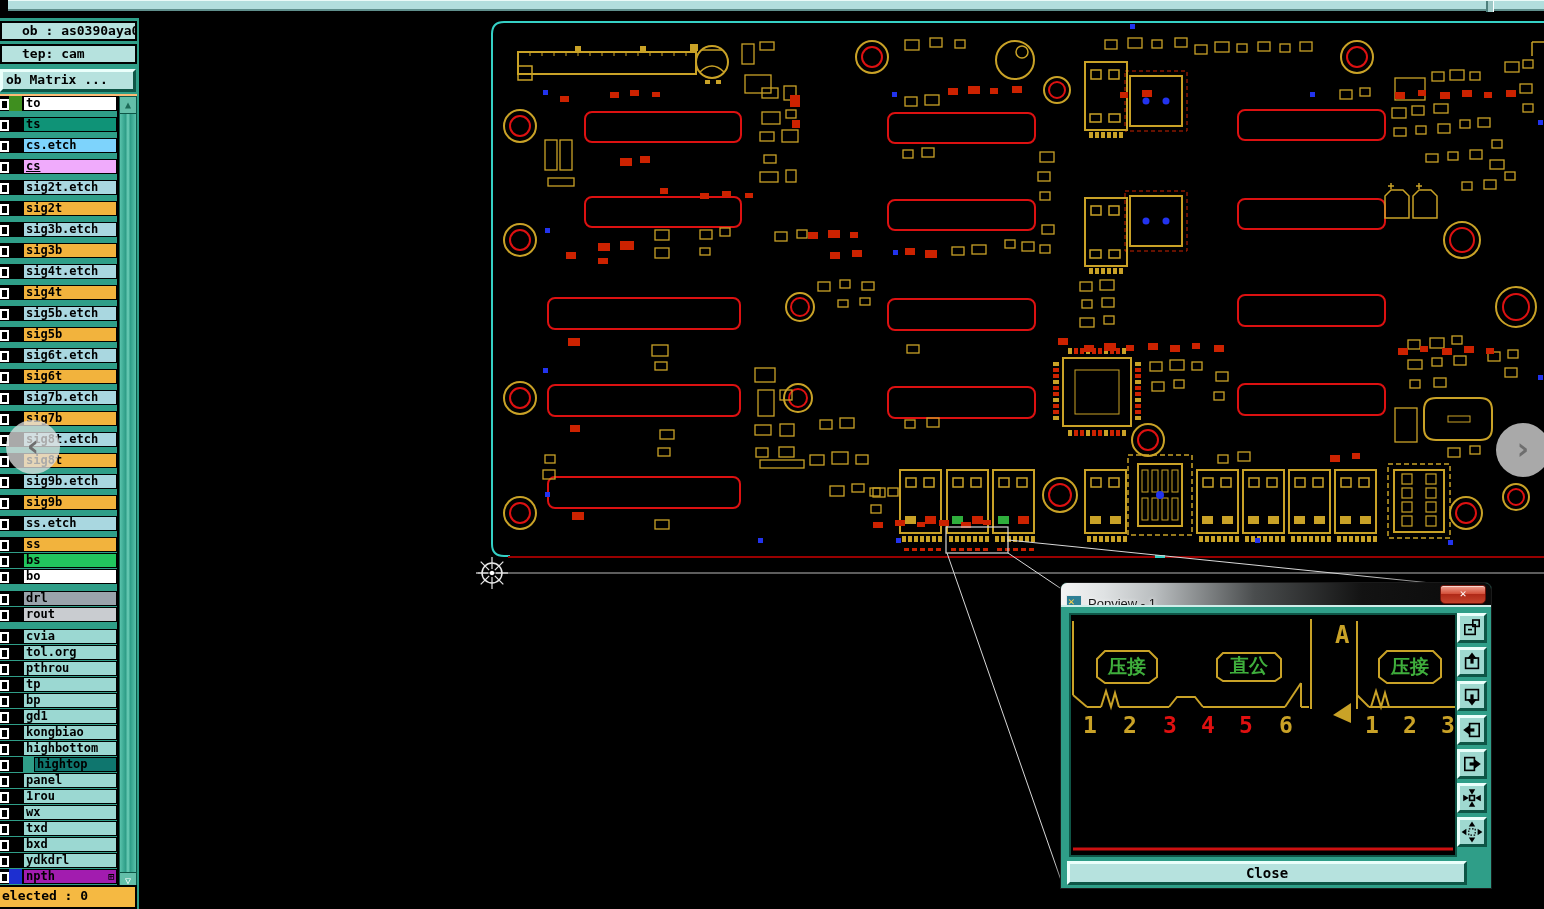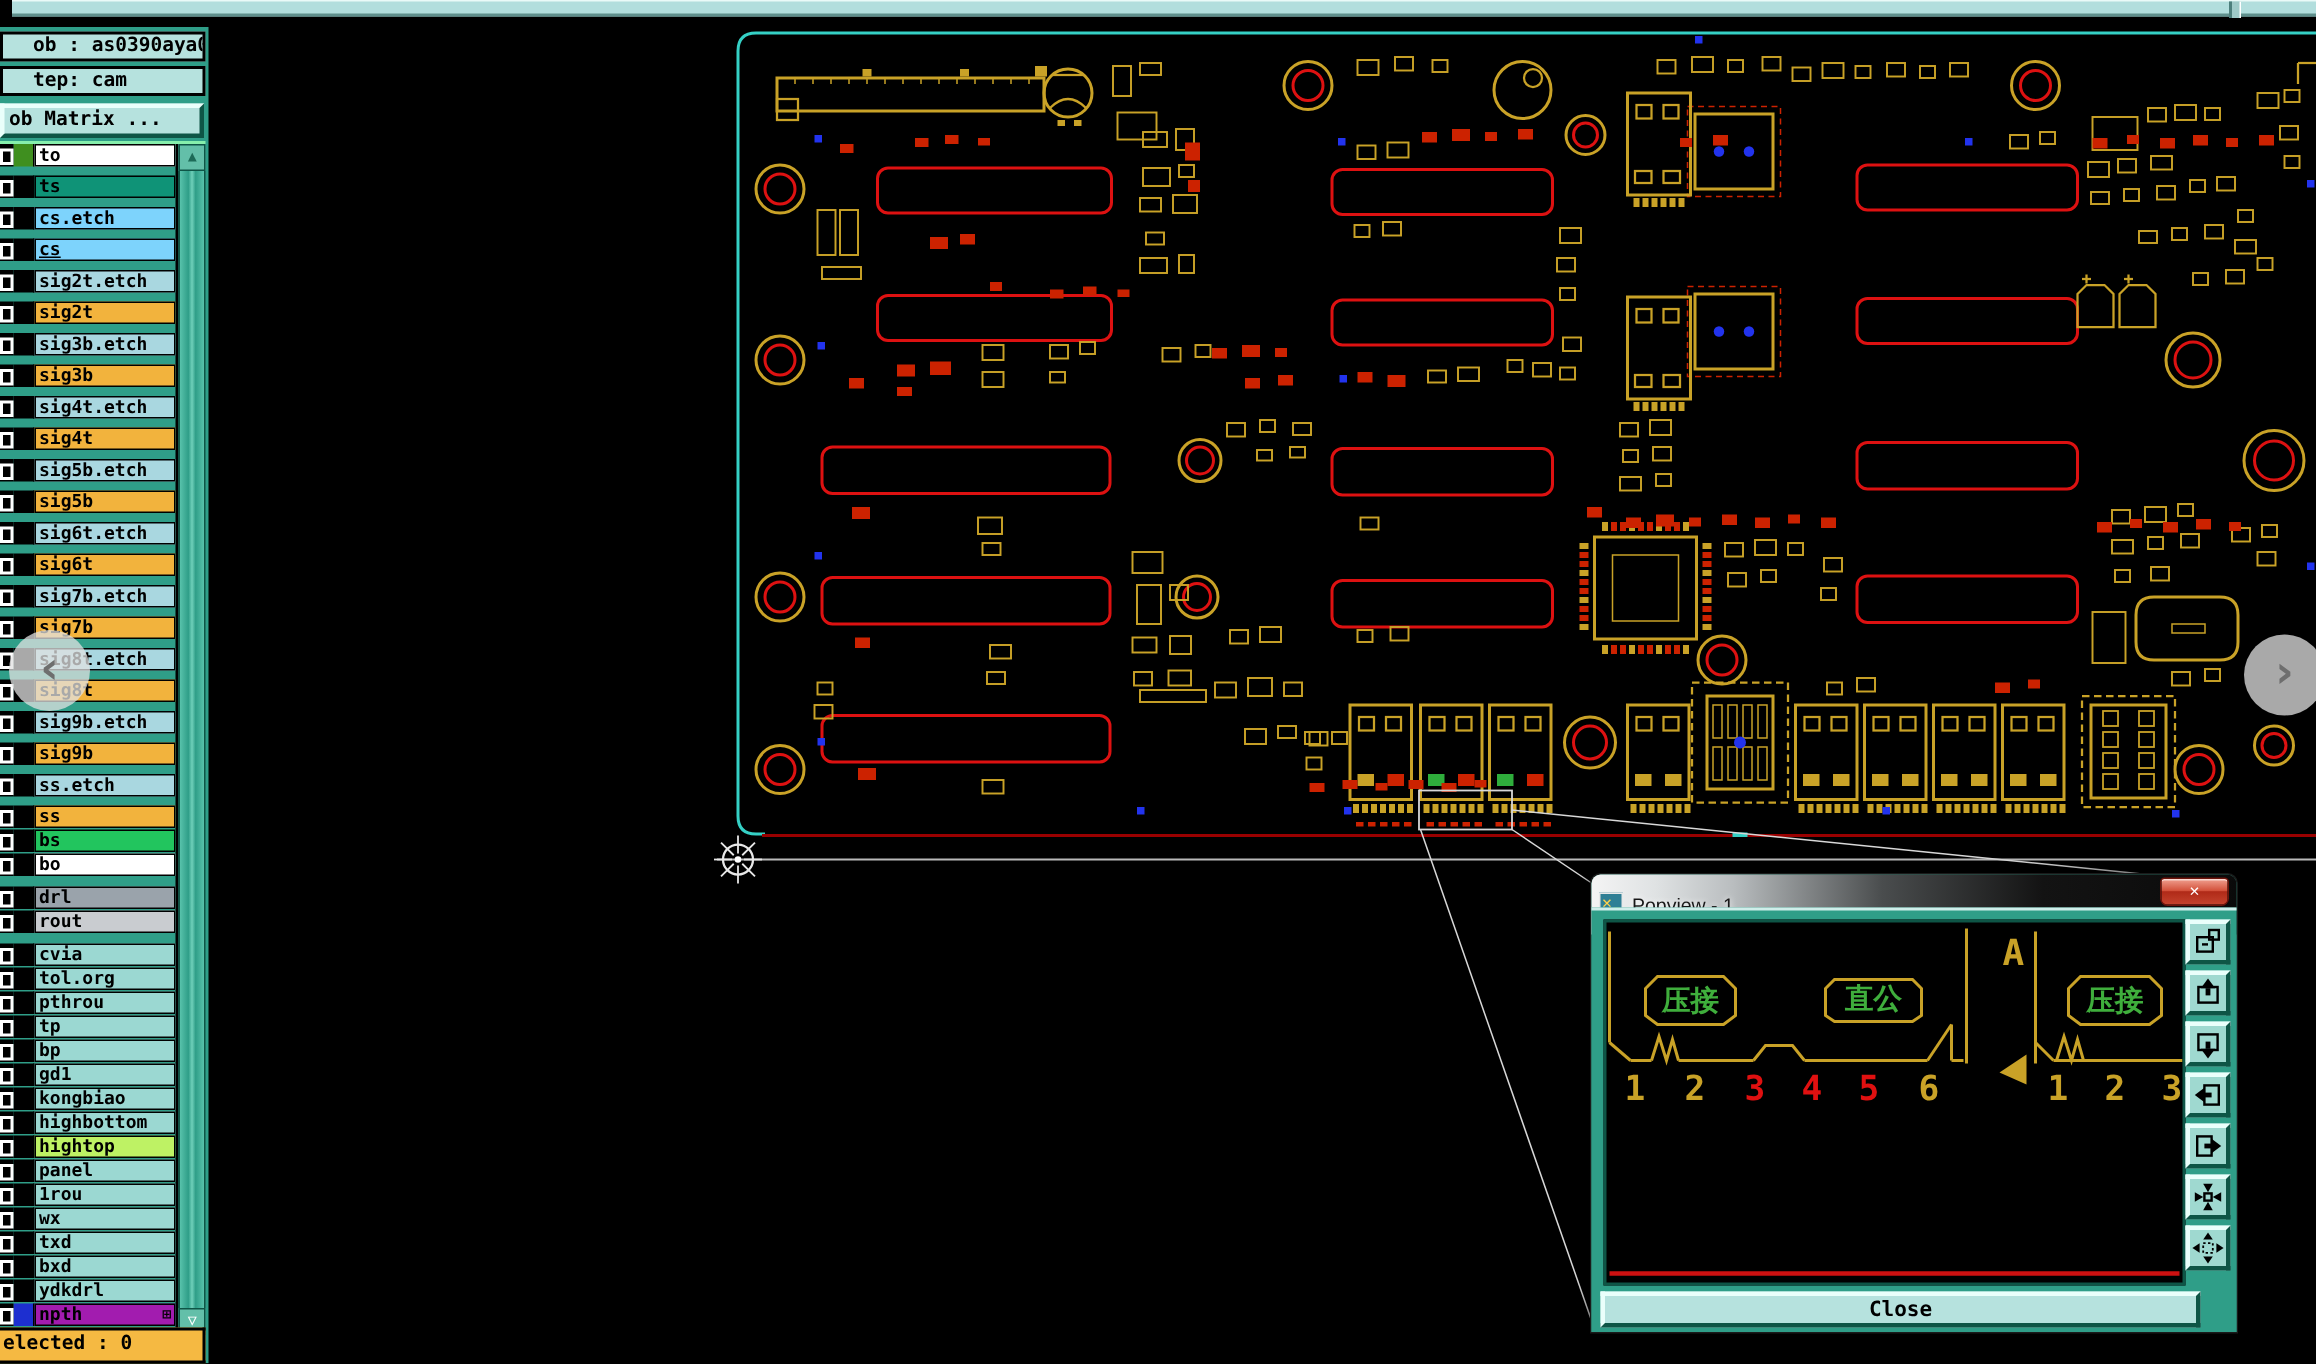--- a/index.html
+++ b/index.html
@@ -11,21 +11,21 @@
   #top-strip .seam{position:absolute;left:1478px;top:0;width:5px;height:11px;
              border-left:2px solid #4d7f7c;border-right:1px solid #ffffff;background:#9fcac8;}
   
   #left-app{position:absolute;left:0;top:18px;width:139px;height:891px;background:#2f9e88;}
   .field{margin:3px 2px 0 0;height:16px;line-height:15px;background:#b6e2de;border:2px solid #000;
          color:#000;font-size:13px;font-weight:bold;padding-left:20px;white-space:nowrap;overflow:hidden;}
   .btn3d{margin:5px 3px 0 0;height:17px;line-height:16px;background:#b6e2de;color:#000;
          border:1px solid #000;border-top:3px solid #eafffb;border-left:3px solid #eafffb;
          border-right:3px solid #0e5546;border-bottom:3px solid #0e5546;
          font-size:13px;font-weight:bold;padding-left:3px;white-space:nowrap;cursor:pointer;}
-  #list-wrap{position:absolute;left:0;top:76px;width:137px;height:794px;border-top:2px solid #86efac;
+  #list-wrap{position:absolute;left:0;top:76px;width:137px;height:794px;border-top:2px solid #fdba74;
              display:flex;}
   #layer-list{width:119px;height:100%;overflow:hidden;position:relative;}
   .lrow{display:flex;height:15px;margin-left:-4px;}
   .cb{width:13px;height:15px;background:#000;position:relative;flex:0 0 13px;cursor:pointer;}
   .cb::after{content:"";position:absolute;left:4px;top:3px;width:5px;height:7px;border:2px solid #fff;}
   .sw{width:13px;height:15px;background:#000;flex:0 0 13px;border-right:1px solid #000;cursor:pointer;}
   .lab{flex:1;height:13px;border:1px solid #000;font-size:12px;font-weight:bold;line-height:13px;
        color:#000;padding-left:2px;white-space:nowrap;overflow:hidden;cursor:pointer;position:relative;}
   .lab .badge{position:absolute;right:2px;top:0;font-size:10px;line-height:13px;}
   #sbar{width:18px;height:100%;display:flex;flex-direction:column;border-left:2px solid #000;}
@@ -614,21 +614,21 @@
             <div class="lab" style="background: rgb(15, 147, 119);">ts</div>
           </div>
           <div class="lrow" style="margin-bottom: 6px;">
             <div class="cb"></div>
             <div class="sw"></div>
             <div class="lab" style="background: #7dd3fc;">cs.etch</div>
           </div>
           <div class="lrow" style="margin-bottom: 6px;">
             <div class="cb"></div>
             <div class="sw"></div>
-            <div class="lab" style="background: #7dd3fc; text-decoration: underline;">cs</div>
+            <div class="lab" style="background: #f0abfc; text-decoration: underline;">cs</div>
           </div>
           <div class="lrow" style="margin-bottom: 6px;">
             <div class="cb"></div>
             <div class="sw"></div>
             <div class="lab" style="background: rgb(169, 215, 224);">sig2t.etch</div>
           </div>
           <div class="lrow" style="margin-bottom: 6px;">
             <div class="cb"></div>
             <div class="sw"></div>
             <div class="lab" style="background: rgb(242, 179, 61);">sig2t</div>
@@ -769,21 +769,21 @@
             <div class="lab" style="background: rgb(155, 216, 210);">kongbiao</div>
           </div>
           <div class="lrow" style="margin-bottom: 1px;">
             <div class="cb"></div>
             <div class="sw"></div>
             <div class="lab" style="background: rgb(155, 216, 210);">highbottom</div>
           </div>
           <div class="lrow" style="margin-bottom: 1px;">
             <div class="cb"></div>
             <div class="sw"></div>
-            <div class="lab" style="background: #bef264;">hightop</div>
+            <div class="lab" style="background: #0f766e; margin-left: 11px;">hightop</div>
           </div>
           <div class="lrow" style="margin-bottom: 1px;">
             <div class="cb"></div>
             <div class="sw"></div>
             <div class="lab" style="background: rgb(155, 216, 210);">panel</div>
           </div>
           <div class="lrow" style="margin-bottom: 1px;">
             <div class="cb"></div>
             <div class="sw"></div>
             <div class="lab" style="background: rgb(155, 216, 210);">1rou</div>

